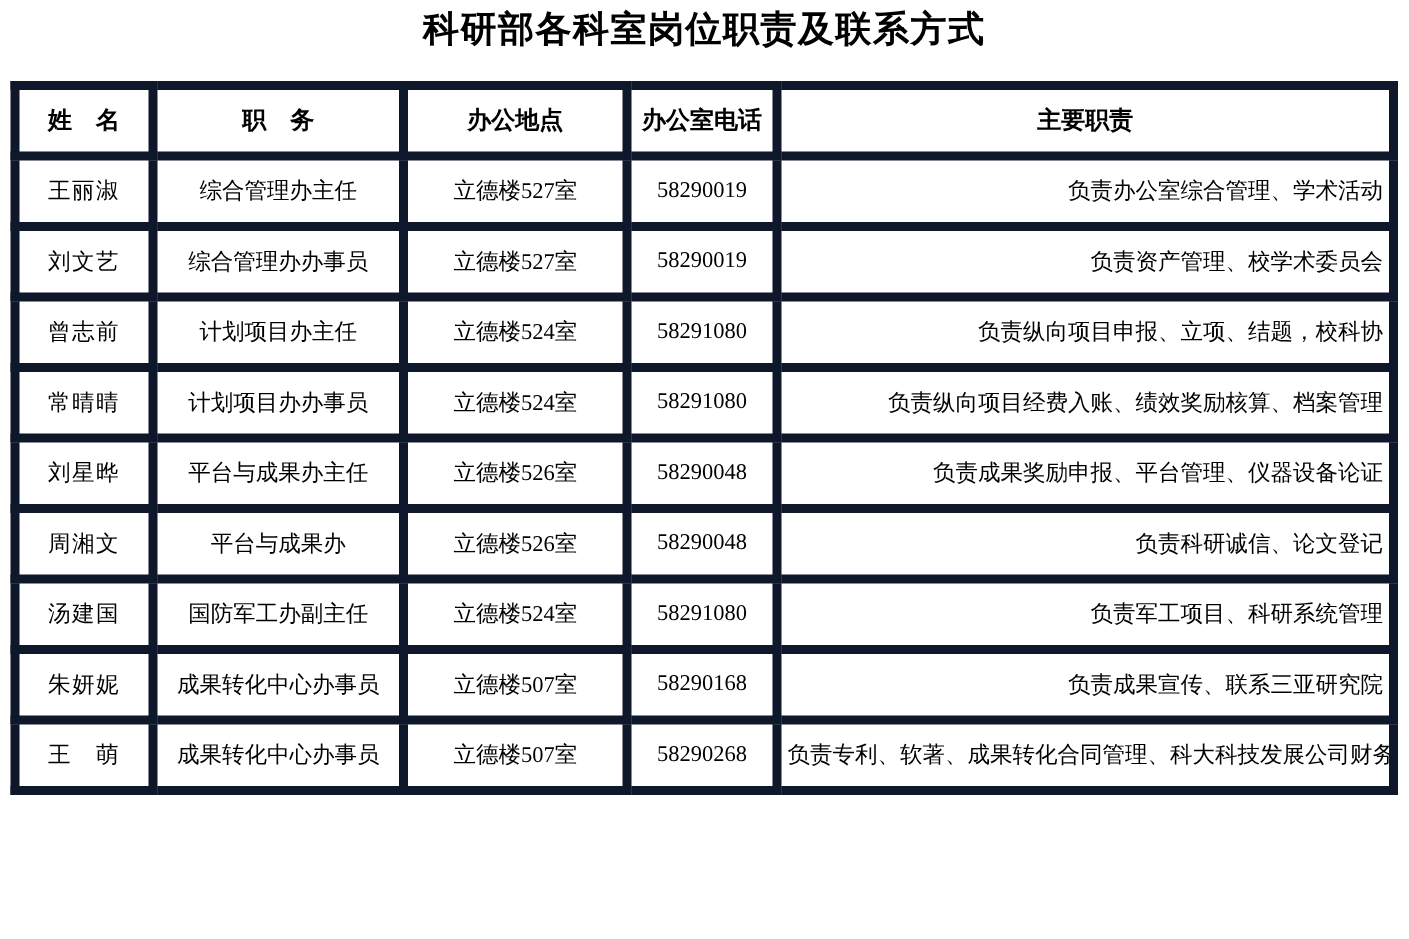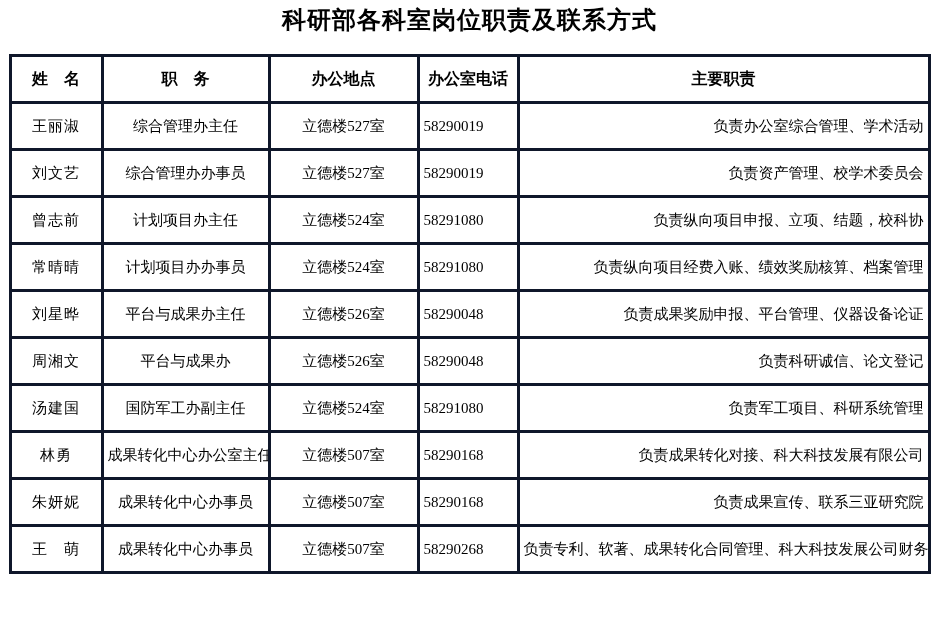--- a/index.html
+++ b/index.html
@@ -21,38 +21,38 @@
     line-height: 26px;
   }
   table.duties {
     border-collapse: collapse;
     table-layout: fixed;
     width: 919px;
     margin: 21px auto 0 auto;
   }
   table.duties th,
   table.duties td {
-    border: 3px solid #0f172a;
+    border: 6px solid #0f172a;
     box-sizing: border-box;
     height: 47px;
     font-size: 15px;
     padding: 2px 4px;
     vertical-align: middle;
     overflow: hidden;
     white-space: nowrap;
   }
   table.duties th {
     font-size: 16px;
     font-weight: bold;
     text-align: center;
   }
   td.col-name     { text-align: center;  padding-left: 12px; letter-spacing: 1px; }
   td.col-position { text-align: center; }
   td.col-location { text-align: center; }
-  td.col-phone    { text-align: left; margin-left: 36px; }
+  td.col-phone    { text-align: center; margin-left: 36px; }
   td.col-duties   { text-align: right;  padding-left: 7px; }
 </style>
 </head>
 <body>
 
 <div class="page-title">科研部各科室岗位职责及联系方式</div>
 
 <table class="duties">
   <colgroup>
     <col style="width:92px">
@@ -114,27 +114,20 @@
         <td class="col-duties">负责科研诚信、论文登记</td>
       </tr>
       <tr>
         <td class="col-name">汤建国</td>
         <td class="col-position">国防军工办副主任</td>
         <td class="col-location">立德楼524室</td>
         <td class="col-phone">58291080</td>
         <td class="col-duties">负责军工项目、科研系统管理</td>
       </tr>
       <tr>
-        <td class="col-name">林勇</td>
-        <td class="col-position">成果转化中心办公室主任</td>
-        <td class="col-location">立德楼507室</td>
-        <td class="col-phone">58290168</td>
-        <td class="col-duties">负责成果转化对接、科大科技发展有限公司</td>
-      </tr>
-      <tr>
         <td class="col-name">朱妍妮</td>
         <td class="col-position">成果转化中心办事员</td>
         <td class="col-location">立德楼507室</td>
         <td class="col-phone">58290168</td>
         <td class="col-duties">负责成果宣传、联系三亚研究院</td>
       </tr>
       <tr>
         <td class="col-name">王　萌</td>
         <td class="col-position">成果转化中心办事员</td>
         <td class="col-location">立德楼507室</td>

